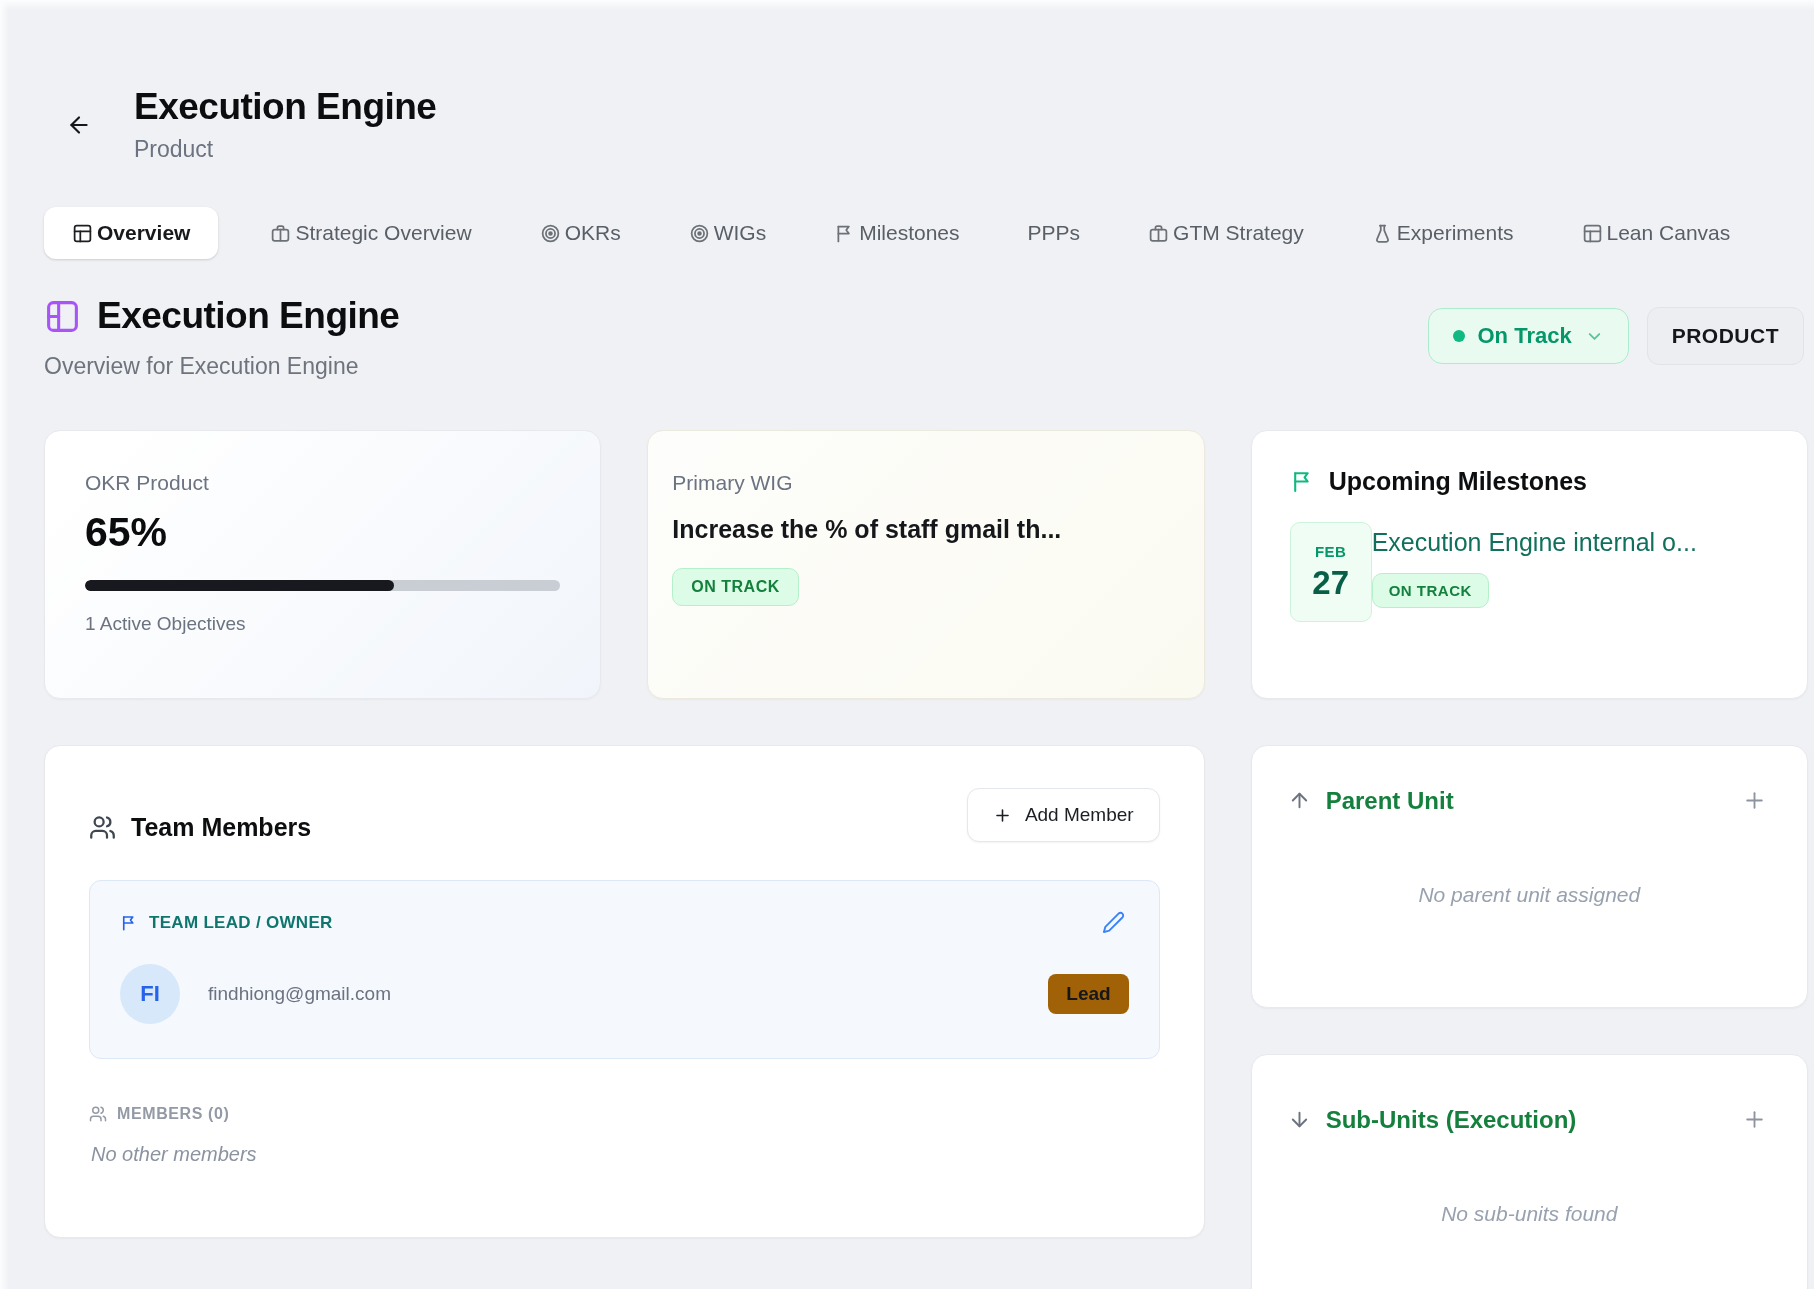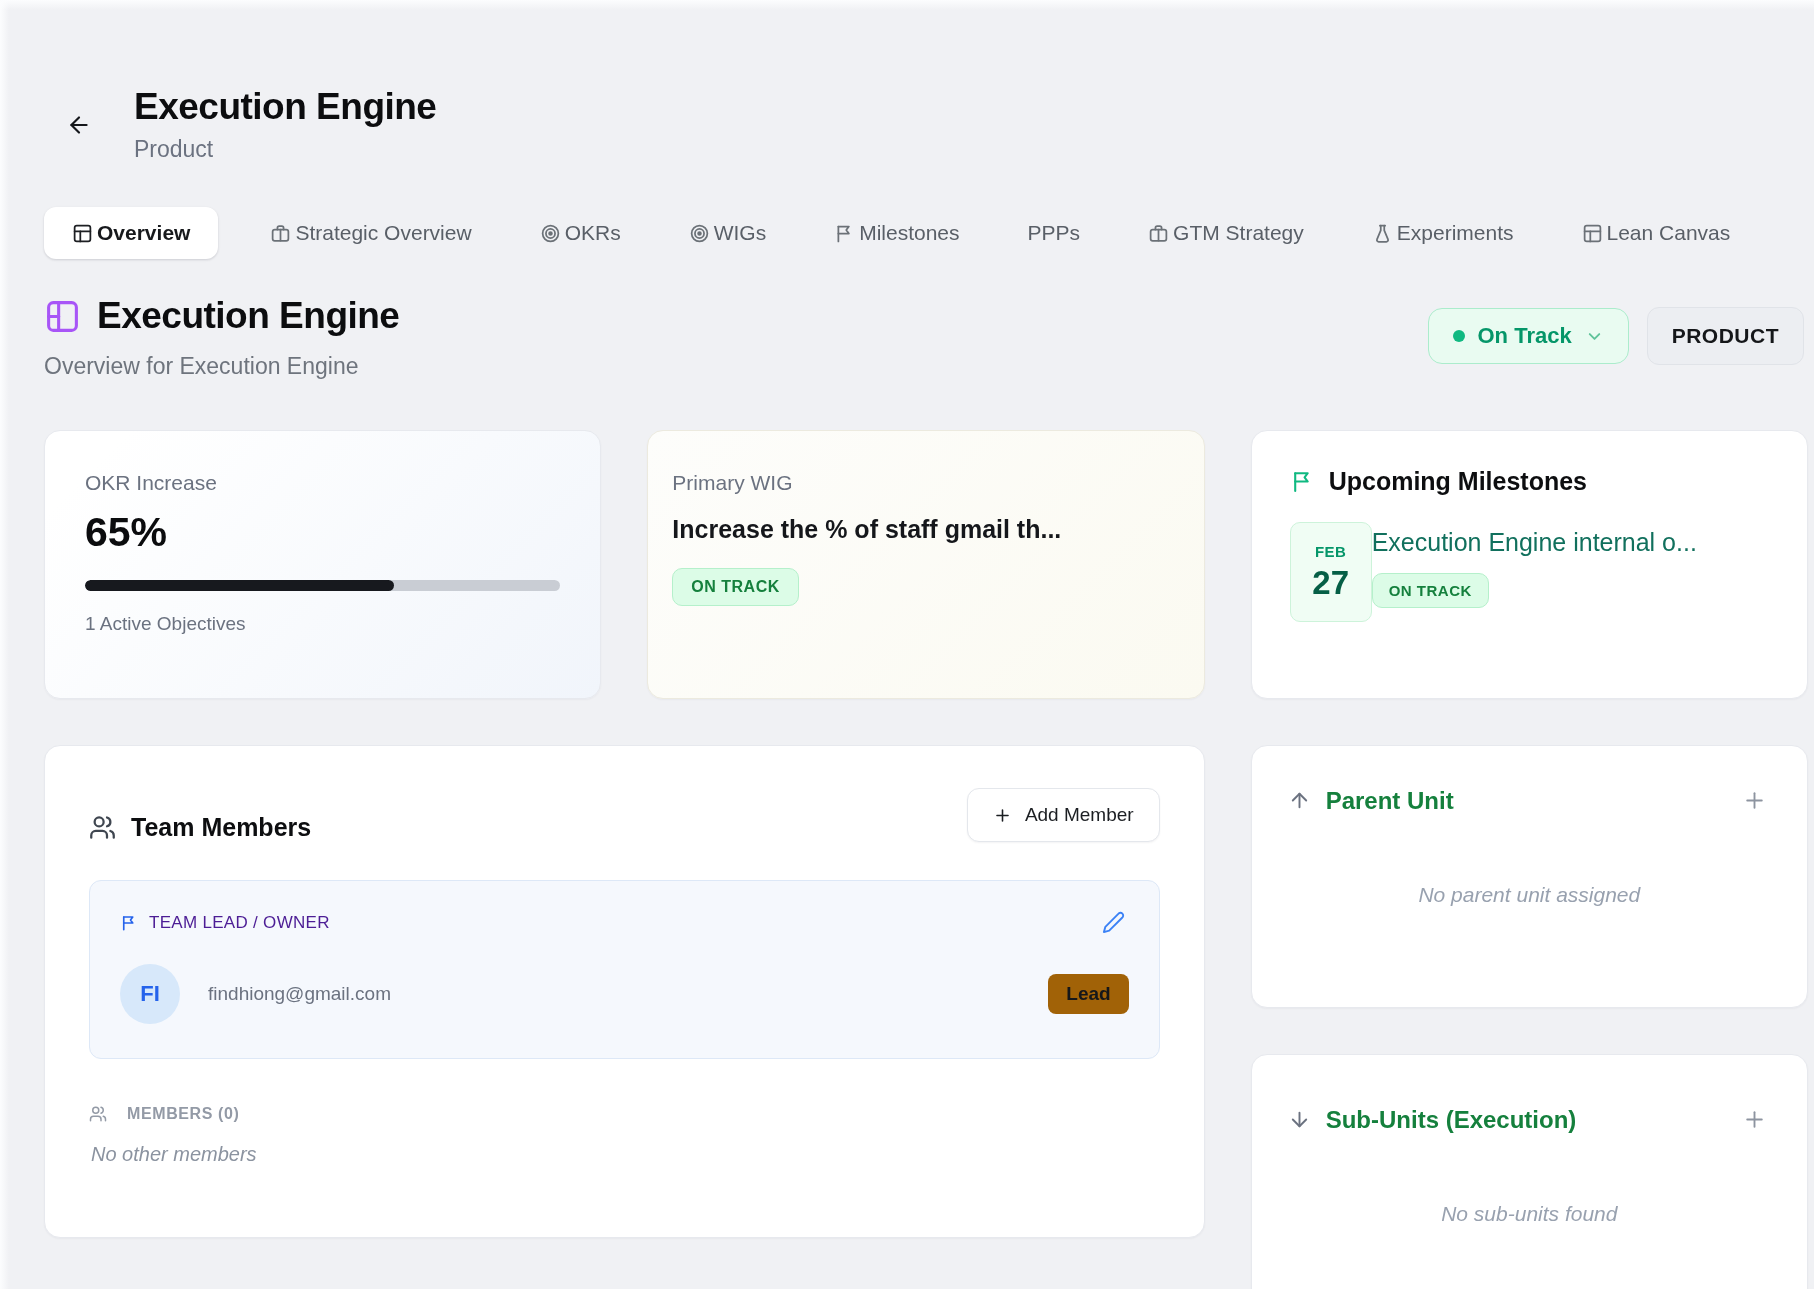--- a/index.html
+++ b/index.html
@@ -96,29 +96,29 @@
   .add-btn{ display:flex; align-items:center; gap:13px; background:#fff; border:1px solid #e4e7ec;
         border-radius:12px; padding:15px 25px; font-size:19px; font-weight:500; color:#1b1e22;
         cursor:pointer; box-shadow:0 1px 2px rgba(16,24,40,.05); font-family:inherit; }
   .add-btn .picon{ display:flex; color:#1b1e22; }
   .add-btn .picon svg{ width:19px; height:19px; }
   .lead-box{ margin-top:38px; background:#f5f8fd; border:1px solid #dde8f7; border-radius:12px; padding:26px 30px 34px; }
   .lead-top{ display:flex; justify-content:space-between; align-items:center; }
   .lead-label-row{ display:flex; align-items:center; gap:11px; color:#2563eb; }
   .lead-label-row .hicon{ display:flex; }
   .lead-label-row .hicon svg{ width:18px; height:18px; }
-  .lead-label{ font-size:17px; font-weight:400; letter-spacing:.3px; color:#4c1d95; }
+  .lead-label{ font-size:17px; font-weight:700; letter-spacing:.3px; color:#0f766e; }
   .edit-btn{ background:none; border:none; cursor:pointer; color:#3b82f6; display:flex; padding:4px; }
   .edit-btn svg{ width:23px; height:23px; }
   .lead-person{ display:flex; align-items:center; margin-top:26px; }
   .avatar{ width:60px; height:60px; border-radius:50%; background:#d7e8fa; color:#2563eb;
         font-size:22px; font-weight:600; display:flex; align-items:center; justify-content:center; }
   .lead-email{ font-size:19px; color:#6b7280; margin-left:28px; flex:1; }
   .role-badge{ background:#a16207; border-radius:8px; padding:9px 18px; font-size:19px; font-weight:700; color:#15171a; }
-  .members-row{ display:flex; align-items:flex-start; gap:20px; margin-top:46px; color:#939aa6; }
+  .members-row{ display:flex; align-items:flex-start; gap:10px; margin-top:46px; color:#939aa6; }
   .members-row .hicon{ display:flex; }
   .members-row .hicon svg{ width:18px; height:18px; }
   .members-label{ font-size:16px; font-weight:600; letter-spacing:.6px; color:#939aa6; }
   .members-empty{ font-size:20px; font-style:italic; color:#8b93a0; margin-top:20px; margin-left:2px; }
 
   
   .side-card{ padding:38px 36px; }
   .parent-card{ height:263px; }
   .sub-card{ height:430px; padding-top:48px; }
   .side-head{ display:flex; align-items:center; }
@@ -260,21 +260,21 @@
             </svg>
         </span>
       </div>
       <div class="type-badge">PRODUCT</div>
     </div>
   </div>
 
   <div class="grid">
 
     <div class="card okr-card">
-      <div class="muted-label">OKR Increase</div>
+      <div class="muted-label">OKR Product</div>
       <div class="okr-pct">65%</div>
       <div class="okr-bar">
         <div class="okr-fill" style="width: 65%;"></div>
       </div>
       <div class="okr-foot">1 Active Objectives</div>
     </div>
 
     <div class="card wig-card">
       <div class="muted-label">Primary WIG</div>
       <div class="wig-title">Increase the % of staff gmail th...</div>

